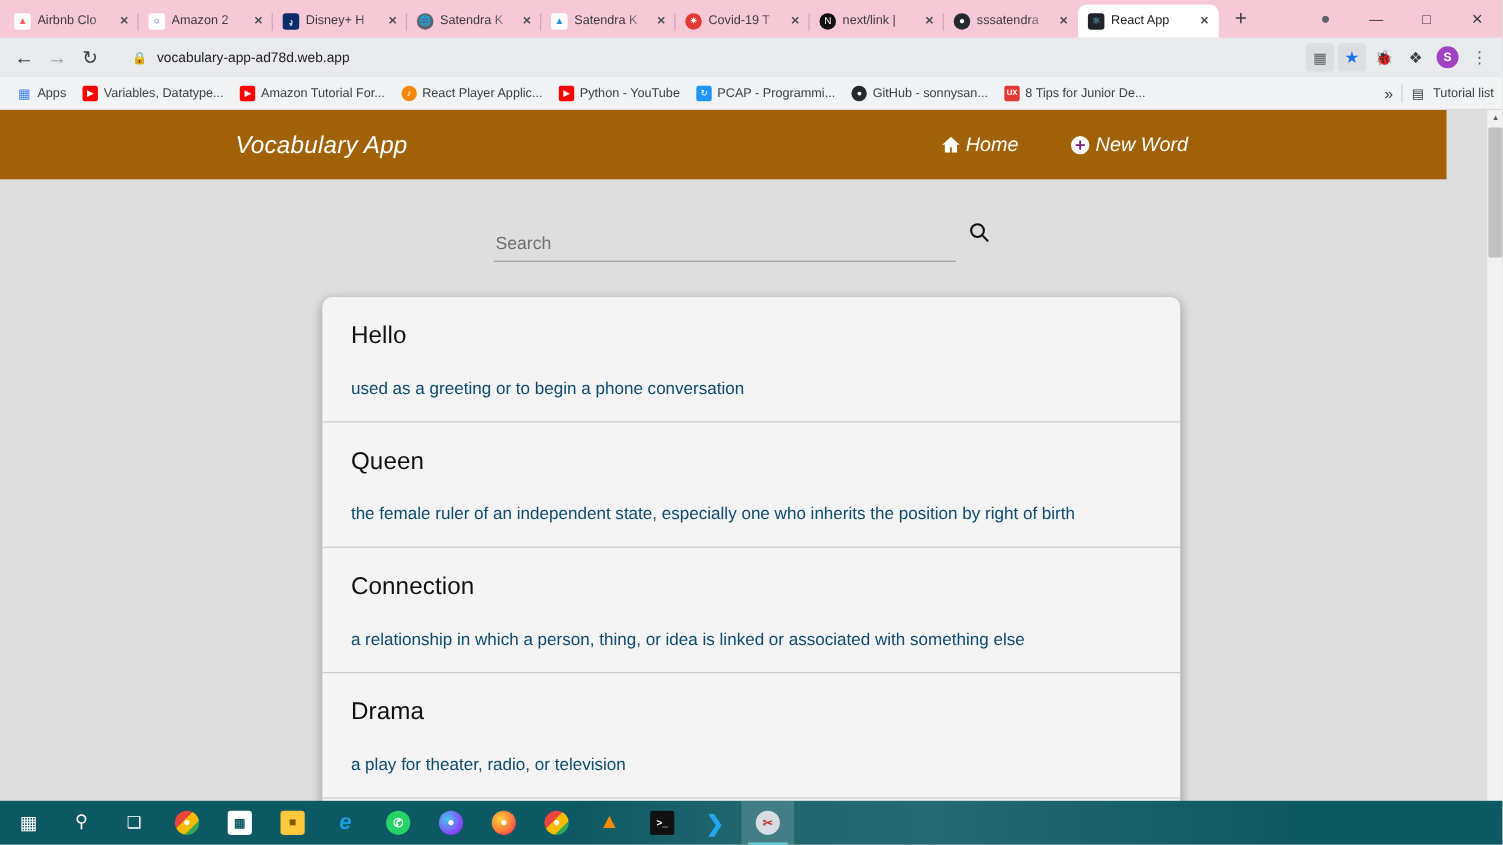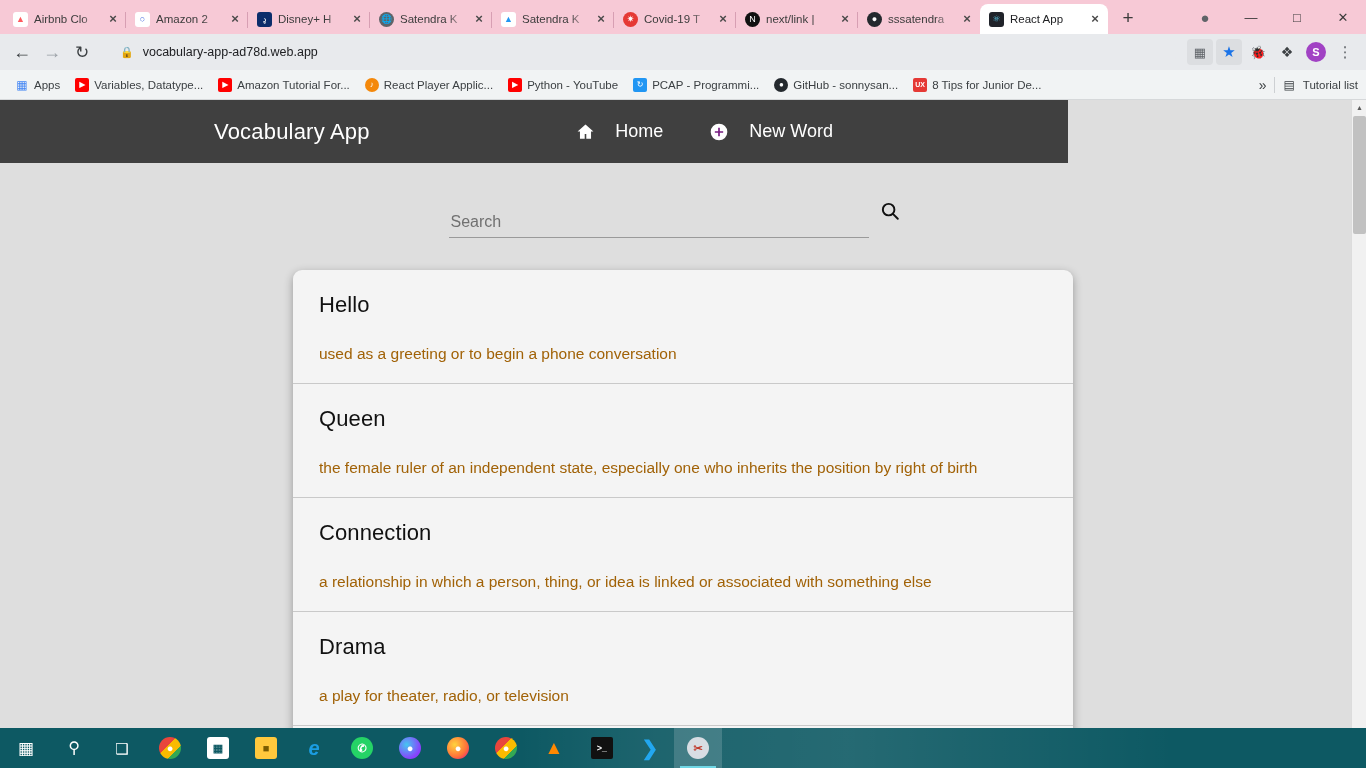--- a/index.html
+++ b/index.html
@@ -105,33 +105,34 @@
     position: absolute; right: 8px; display: flex; align-items: center; gap: 8px;
   }
   .bm-right .sep { width: 1px; height: 16px; background: #cdd0d3; }
 
   
   .viewport {
     position: absolute; left: 0; top: 100px;
     width: 1366px; height: 640px; background: #dedede; overflow: hidden;
   }
   .appheader {
-    height: 63px; background: #404040;
+    height: 63px; background: #a16207;
     display: flex; align-items: center; position: relative;
-    width: 1068px;
+    width: 1315px;
+    font-style: italic;
   }
   .apptitle {
     color: #ffffff; font-size: 22px; margin-left: 214px;
     letter-spacing: .2px;
   }
   .appnav {
     position: absolute; right: 235px; display: flex; align-items: center; gap: 46px;
   }
   .navitem {
-    display: flex; align-items: center; gap: 20px;
+    display: flex; align-items: center; gap: 4px;
     color: #ffffff; font-size: 18px;
   }
 
   .searchrow {
     margin-top: 35px; width: 1351px;
     display: flex; align-items: flex-end; justify-content: center; gap: 8px;
   }
   .searchfield {
     width: 420px; border-bottom: 1px solid #9a9a9a;
     padding: 0 0 6px 2px;
@@ -150,21 +151,21 @@
     width: 780px; margin: 32px auto 0; background: #f4f4f4;
     border-radius: 9px; box-shadow: 0 3px 10px rgba(0,0,0,.32);
     padding: 0 0 0 0; overflow: hidden;
   }
   .entry { padding: 22px 26px 20px 26px; }
   .entry + .entry { border-top: 1px solid #c9c9c9; }
   .entry .word {
     font-size: 22px; font-weight: normal; color: #111; letter-spacing: .1px;
   }
   .entry .meaning {
-    margin-top: 27px; font-size: 15.5px; color: #a16207;
+    margin-top: 27px; font-size: 15.5px; color: #0c4a6e;
   }
 
   
   .pagescroll {
     position: absolute; right: 0; top: 100px; width: 15px; height: 640px;
     background: #f1f1f1; border-left: 1px solid #dcdcdc;
   }
   .ps-arrow {
     width: 15px; height: 15px; display: flex; align-items: center;
     justify-content: center; font-size: 7px; color: #5a5a5a;

